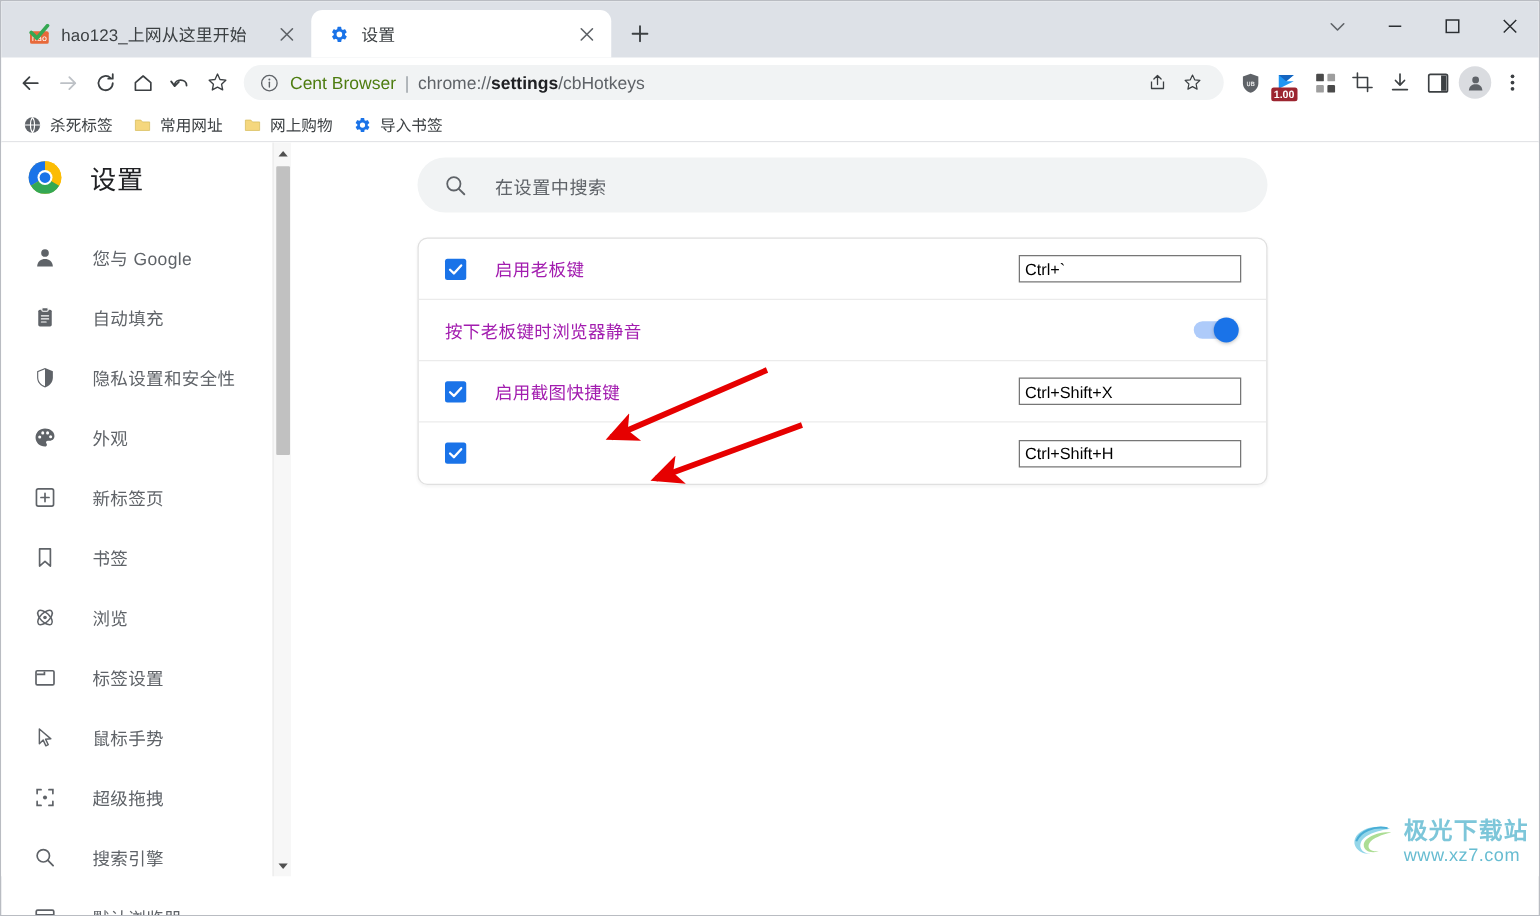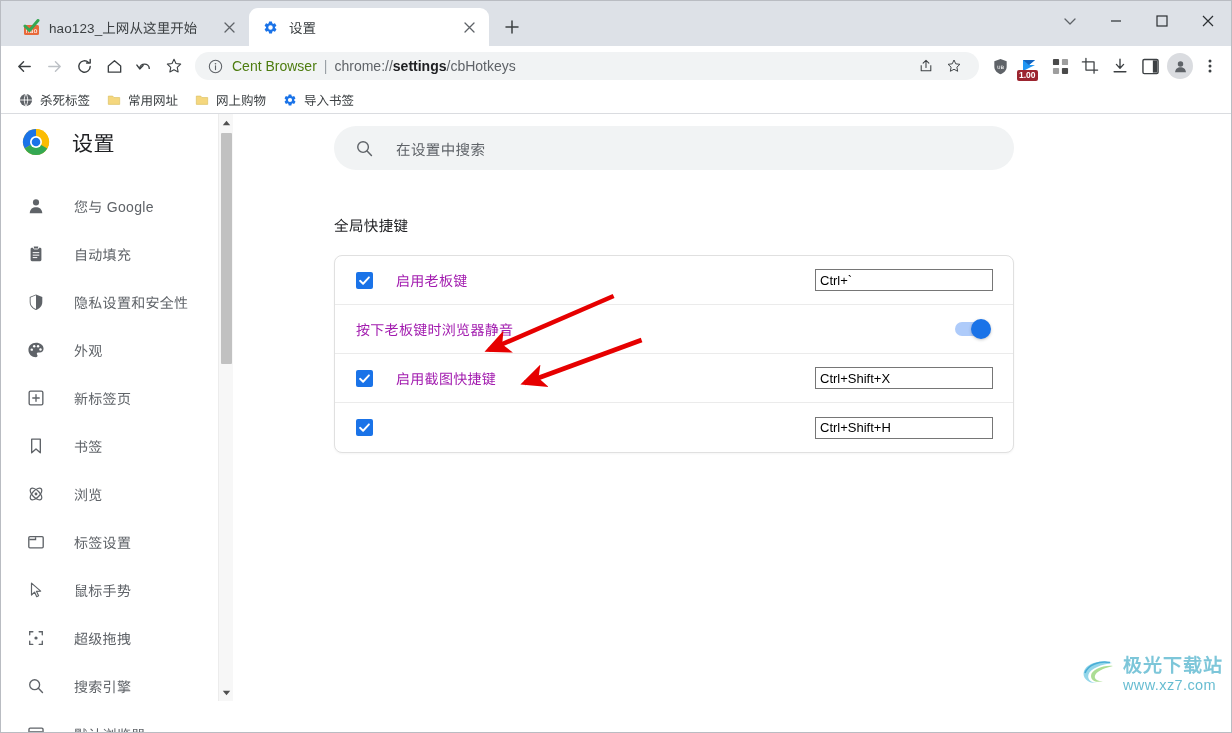--- a/index.html
+++ b/index.html
@@ -48,21 +48,21 @@
   }
   .tab.inactive { color: #3c4043; }
   .tab.active {
     background: #ffffff;
     box-shadow: 0 0 0 0 rgba(0,0,0,0);
   }
   .tab-favicon {
     width: 17px; height: 17px;
     flex: 0 0 17px;
     margin-right: 9px;
-    display: flex; align-items: center; justify-content: flex-start;
+    display: flex; align-items: center; justify-content: center;
   }
   .tab-title {
     flex: 1 1 auto;
     white-space: nowrap;
     overflow: hidden;
     text-overflow: ellipsis;
     font-size: 13.5px;
     letter-spacing: .1px;
   }
   .tab-close {
@@ -810,21 +810,20 @@
       <div class="searchbar">
         <span class="search-icon">
           <svg width="19" height="19" viewBox="0 0 20 20">
               <circle cx="8.5" cy="8.5" r="5.6" stroke="#5f6368" stroke-width="1.5" fill="none"></circle>
               <path d="M12.7 12.7 L17.3 17.3" stroke="#5f6368" stroke-width="1.6" stroke-linecap="round"></path>
             </svg>
         </span>
         <span class="search-placeholder">在设置中搜索</span>
       </div>
 
-      <div class="section-title">全局快捷键</div>
 
       <div class="card">
 
         <div class="row">
           <span class="cb">
             <svg width="13" height="13" viewBox="0 0 14 14">
                 <path d="M2.2 7.3 L5.5 10.5 L11.8 3.6" stroke="#fff" stroke-width="2" fill="none" stroke-linecap="round" stroke-linejoin="round"></path>
               </svg>
           </span>
           <span class="row-label">启用老板键</span>

